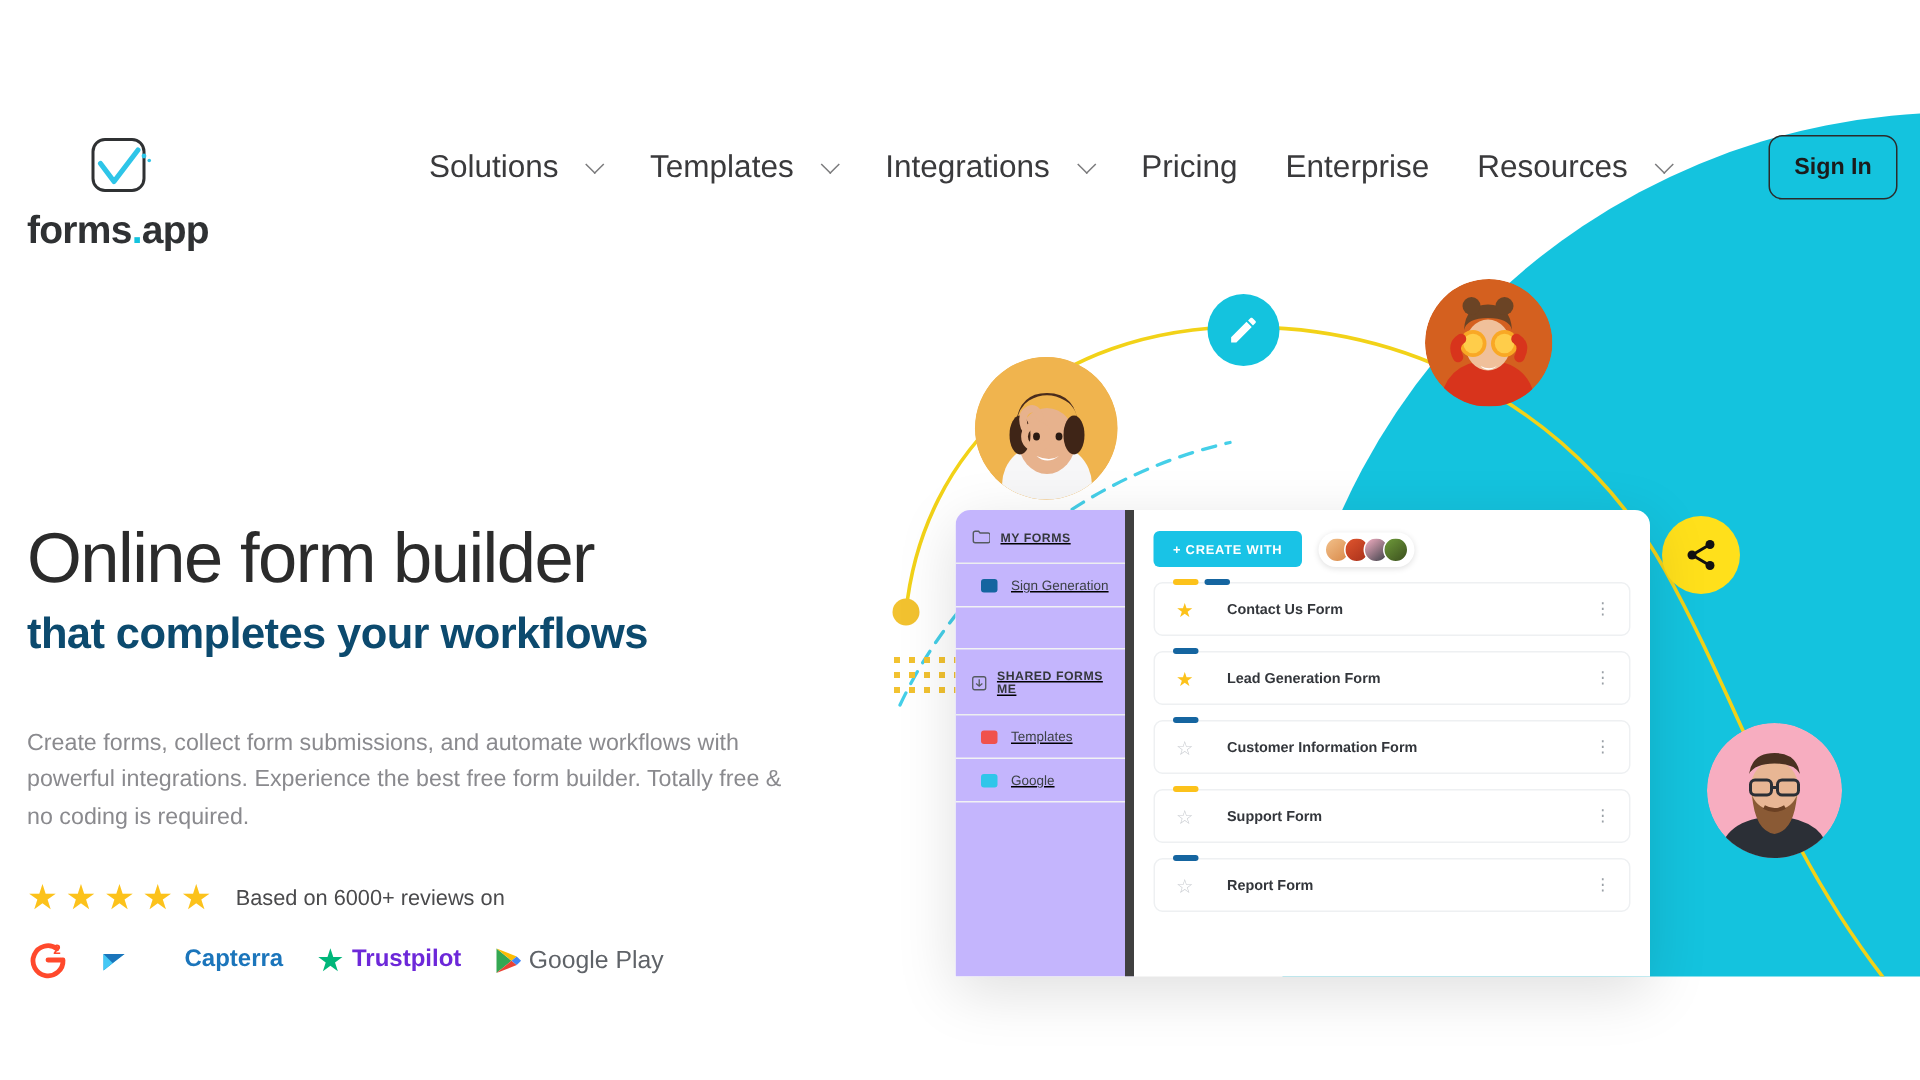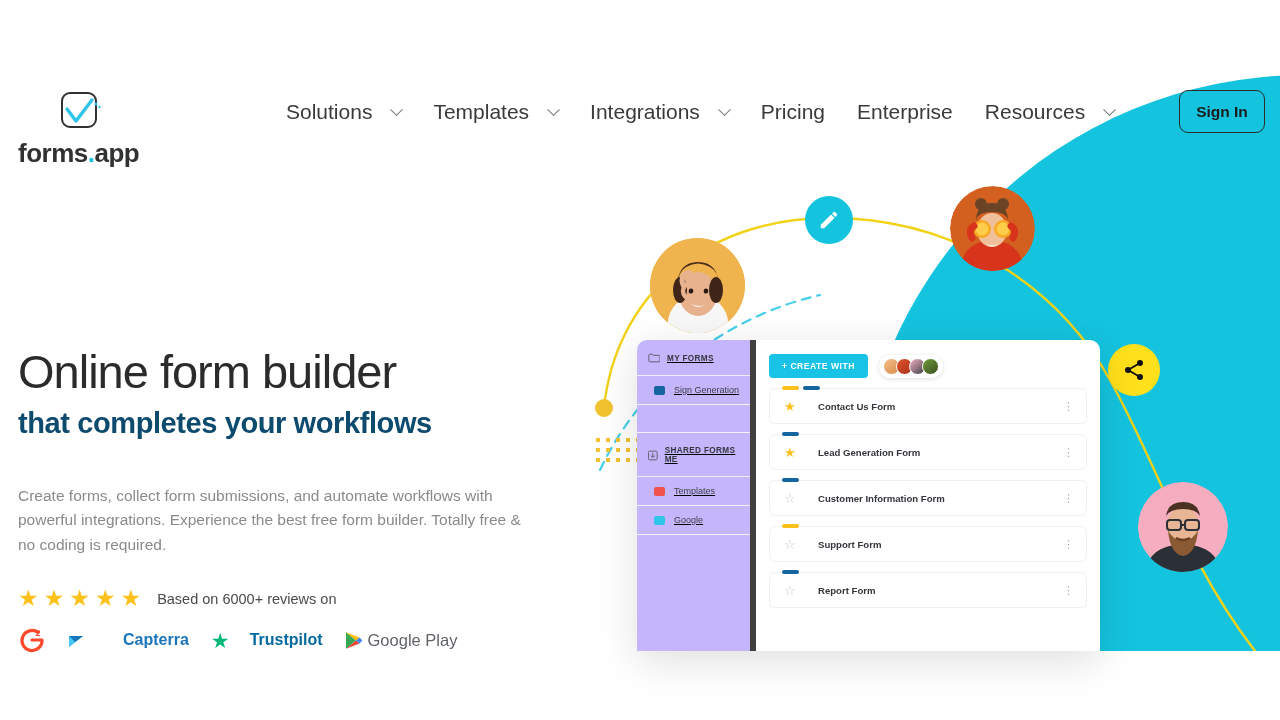--- a/index.html
+++ b/index.html
@@ -122,21 +122,21 @@
   .stars { display: flex; gap: 5px; }
   .star { color: #fcc21b; font-size: 23px; line-height: 1; }
   .reviews-text { font-size: 14.5px; color: #4a4a4c; margin-left: 6px; }
   .badges {
     display: flex; align-items: center; gap: 22px;
     margin-top: 16px;
   }
   .badge { display: flex; align-items: center; gap: 5px; }
   .badge-label { font-size: 16px; font-weight: bold; }
   .lbl-capterra { color: #1b75bb; margin-left: 32px; }
-  .lbl-trustpilot { color: #0369a1; margin-left: 15px; }
+  .lbl-trustpilot { color: #6d28d9; }
   .lbl-googleplay { color: #5f6368; font-weight: normal; font-size: 16.5px; }
 
   
   .illus { position: absolute; left: 0; top: 0; width: 1280px; height: 651px; z-index: 20; }
 
   .dotgrid { position: absolute; left: 596px; top: 438px; }
   .dotgrid i {
     position: absolute; width: 4px; height: 4px; background: #f2c230;
   }
 

